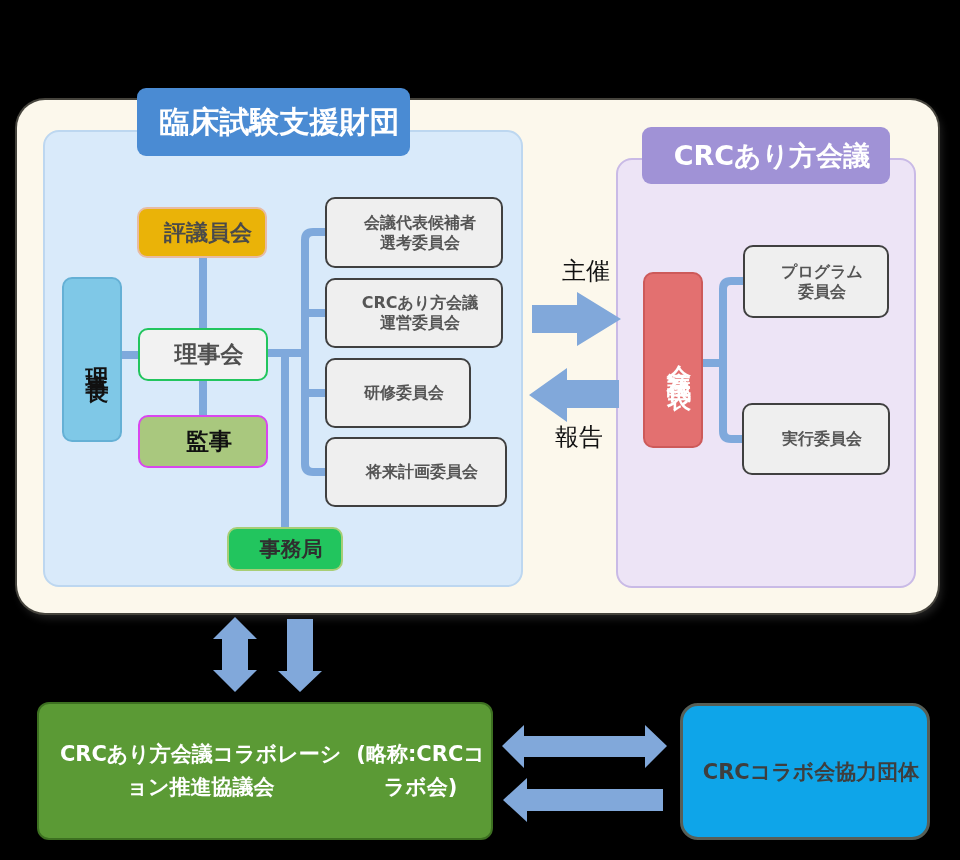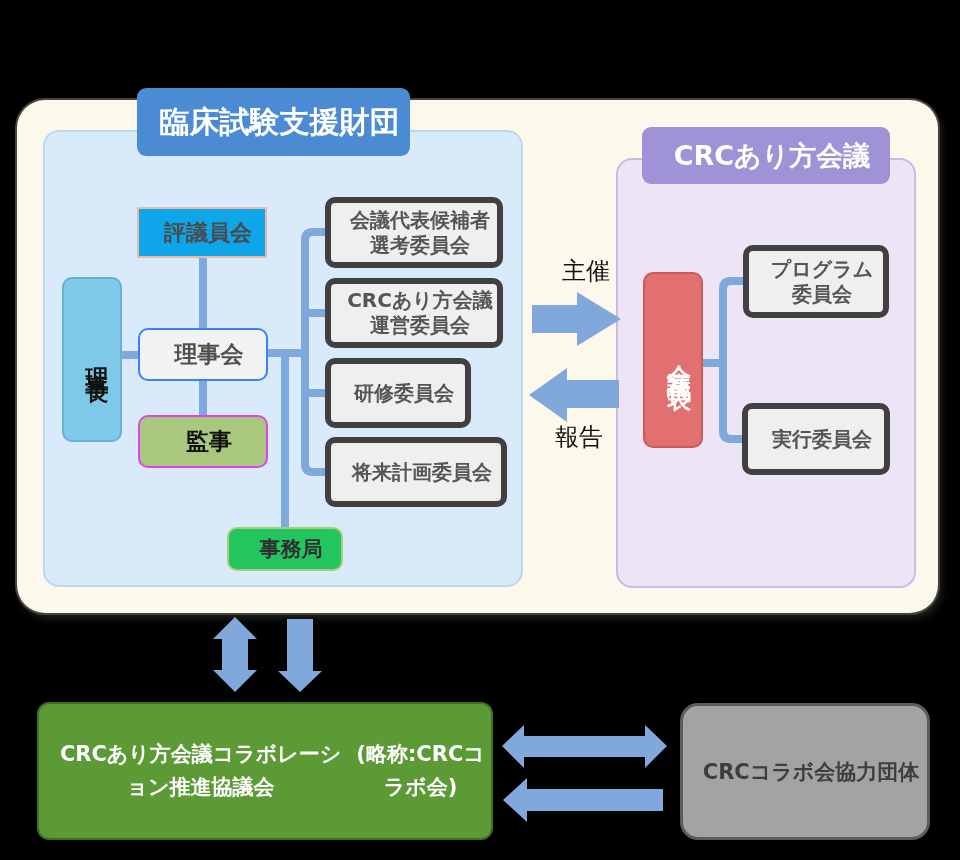--- a/index.html
+++ b/index.html
@@ -32,47 +32,47 @@
   
   .foundation-header{
     left:137px;top:88px;width:273px;height:68px;
     background:#4a8bd3;border-radius:9px;color:#fff;font-size:30px;
   }
   .council-header{
     left:642px;top:127px;width:248px;height:57px;
     background:#a092d6;border-radius:9px;color:#fff;font-size:27px;
   }
   
-  .councilors{left:137px;top:207px;width:130px;height:51px;background:#0ea5e9;border:2px solid #e7bba3;border-radius:0;color:#4a4a4a;font-size:22px;}
+  .councilors{left:137px;top:207px;width:130px;height:51px;background:#eab308;border:2px solid #e7bba3;border-radius:10px;color:#4a4a4a;font-size:22px;}
   .chairman{left:62px;top:277px;width:60px;height:165px;background:#7fc8e7;border:2px solid #65b0d5;border-radius:10px;color:#111;font-size:23px;}
-  .board{left:138px;top:328px;width:130px;height:53px;background:#f2f2f2;border:2px solid #3b82f6;border-radius:10px;color:#4f4f4f;font-size:23px;}
+  .board{left:138px;top:328px;width:130px;height:53px;background:#f2f2f2;border:2px solid #22c55e;border-radius:10px;color:#4f4f4f;font-size:23px;}
   .auditor{left:138px;top:415px;width:130px;height:53px;background:#a9c87e;border:2px solid #d946ef;border-radius:10px;color:#111;font-size:23px;}
   .secretariat{left:227px;top:527px;width:116px;height:44px;background:#22c55e;border:2px solid #a8ce76;border-radius:10px;color:#2f2f2f;font-size:21px;}
-  .gray-box{background:#efefef;border:6px solid #404040;border-radius:10px;color:#555;font-size:20px;line-height:1.25;}
+  .gray-box{background:#efefef;border:2px solid #404040;border-radius:10px;color:#555;font-size:16px;line-height:1.25;}
   .com1{left:325px;top:197px;width:178px;height:71px;}
   .com2{left:325px;top:278px;width:178px;height:70px;}
   .com3{left:325px;top:358px;width:146px;height:70px;}
   .com4{left:325px;top:437px;width:182px;height:70px;text-align:right;}
   .representative{left:643px;top:272px;width:60px;height:176px;background:#e37070;border:2px solid #cd5a5a;border-radius:10px;color:#fff;font-size:24px;}
   .ccom1{left:743px;top:245px;width:146px;height:73px;}
   .ccom2{left:742px;top:403px;width:148px;height:72px;}
   .vert{writing-mode:vertical-rl;text-orientation:upright;letter-spacing:7px;}
   
   .rel-label{position:absolute;width:72px;text-align:center;font-weight:normal;color:#111;font-size:24px;}
   .host-label{left:550px;top:255px;}
   .report-label{left:543px;top:421px;}
   
   .collab{
     left:37px;top:702px;width:456px;height:138px;
     background:#5b9a35;border:2px solid #3d7021;border-radius:12px;
     color:#fff;font-size:21px;line-height:1.55;flex-direction:row;justify-content:flex-end;
   }
   .partner{
     left:680px;top:703px;width:250px;height:137px;
-    background:#a3a3a3;border:3px solid #575f57;border-radius:18px;
+    background:#0ea5e9;border:3px solid #575f57;border-radius:18px;
     color:#3e3e3e;font-size:21px;
   }
   .svg-layer{position:absolute;left:0;top:0;width:960px;height:860px;pointer-events:none;}
 </style>
 </head>
 <body>
 
 <div class="stage">
 
   <div class="abs outer"></div>

